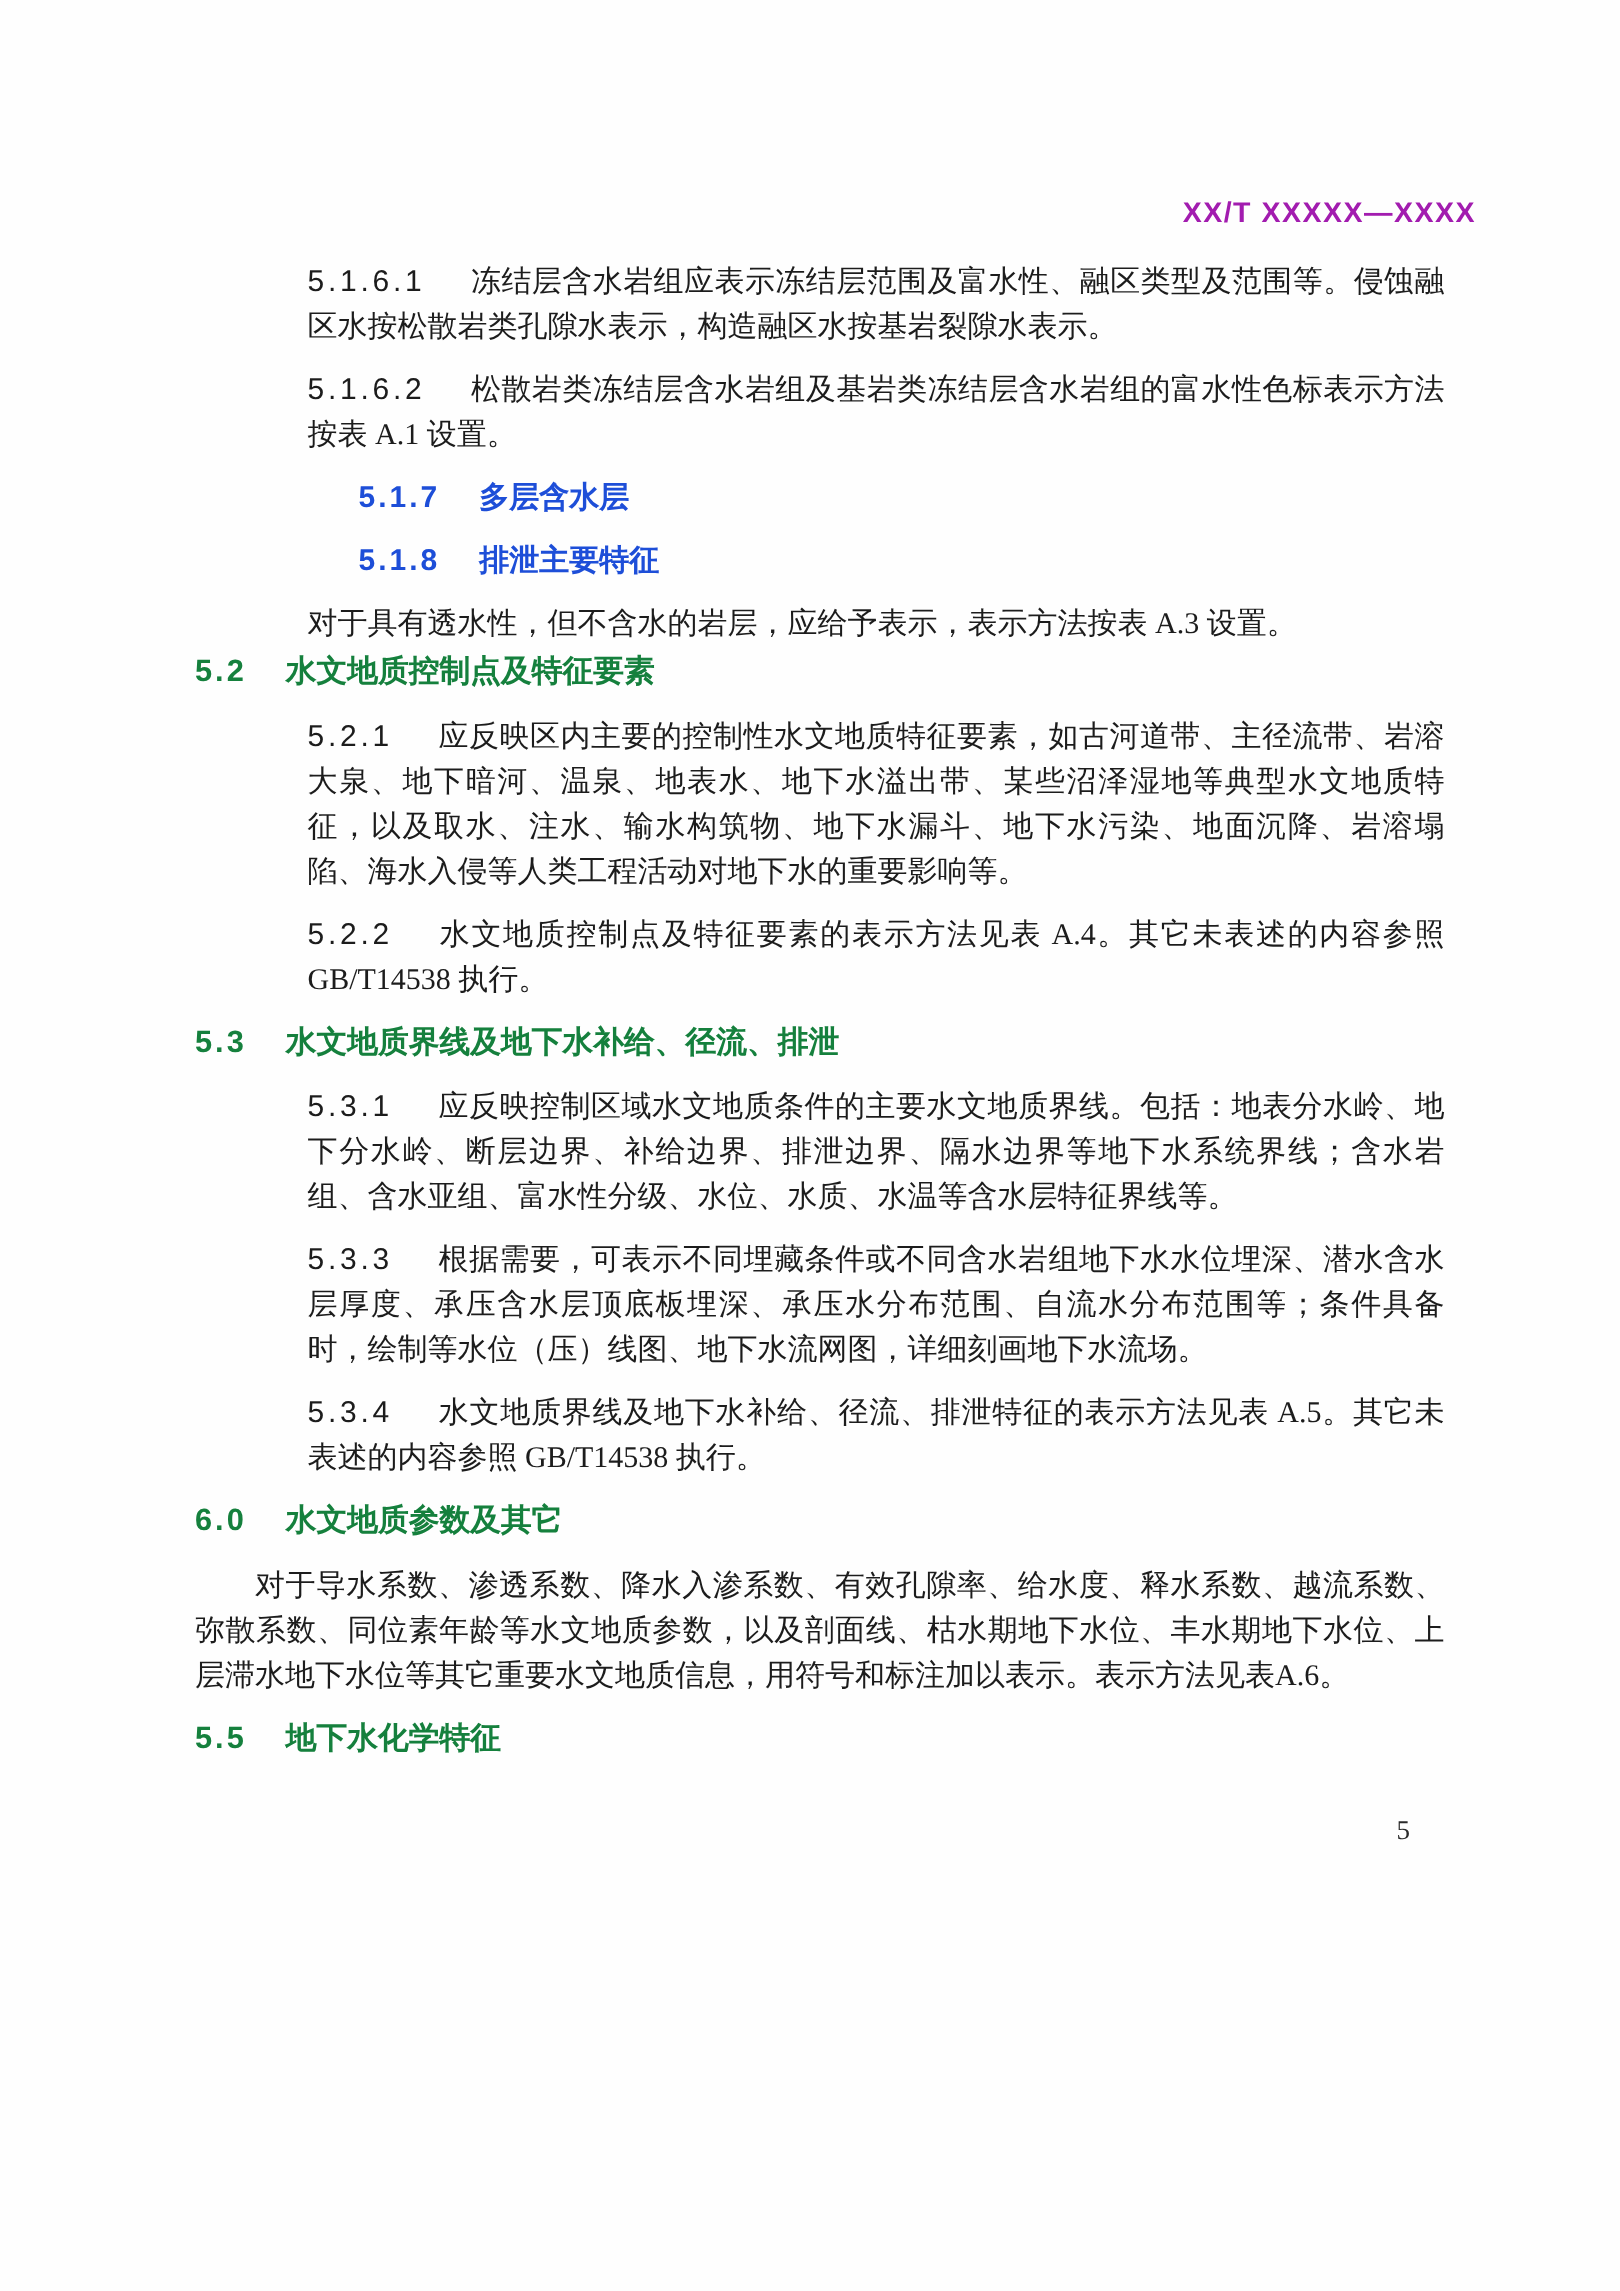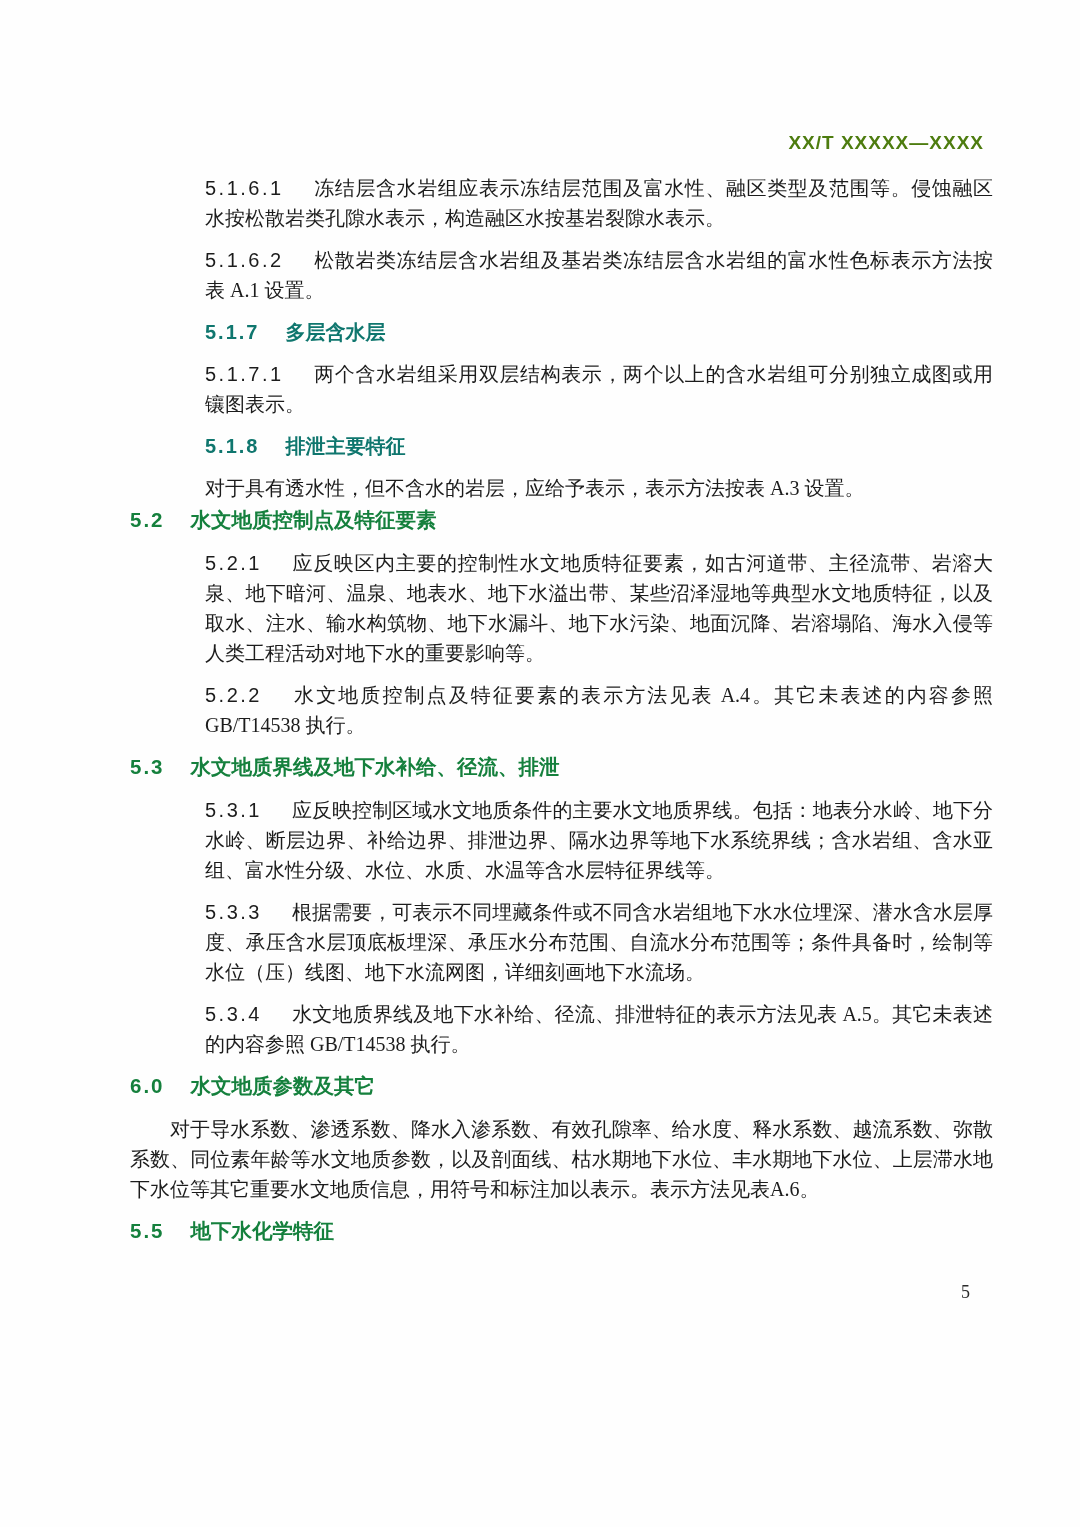--- a/index.html
+++ b/index.html
@@ -17,28 +17,28 @@
   }
 
   .doc-header {
     padding-top: 130px;
     padding-right: 96px;
     text-align: right;
     font-family: "Liberation Sans", "DejaVu Sans", sans-serif;
     font-size: 19px;
     font-weight: 600;
     letter-spacing: 1px;
-    color: #4d7c0f;
+    color: #a21caf;
     line-height: 26px;
   }
 
   .doc-body {
     margin-top: 17px;
     padding-left: 130px;
-    padding-right: 87px; 
+    padding-right: 117px; 
     font-size: 20px;
     line-height: 30px;
     text-align: justify;
   }
 
   
   .clause-para {
     margin-left: 75px;   
     margin-bottom: 12px;
   }
@@ -51,26 +51,26 @@
 
   
   .flush-para {
     margin-left: 0;
     text-indent: 2em;
     margin-bottom: 12px;
   }
 
   
   .heading-l3 {
-    margin-left: 75px;
+    margin-left: 109px;
     margin-bottom: 12px;
     font-family: "Liberation Sans", "DejaVu Sans", sans-serif;
     font-weight: 700;
     font-size: 20px;
-    color: #0f766e;
+    color: #1d4ed8;
   }
 
   
   .heading-l2 {
     margin-left: 0;
     margin-top: 2px;
     margin-bottom: 13px;
     font-family: "Liberation Sans", "DejaVu Sans", sans-serif;
     font-weight: 700;
     font-size: 20.5px;
@@ -108,21 +108,20 @@
   </div>
 
   <div class="doc-body">
 
     <p class="clause-para"><span class="clause-num">5.1.6.1</span><span>冻结层含水岩组应表示冻结层范围及富水性、融区类型及范围等。侵蚀融区水按松散岩类孔隙水表示，构造融区水按基岩裂隙水表示。</span></p>
 
     <p class="clause-para"><span class="clause-num">5.1.6.2</span><span>松散岩类冻结层含水岩组及基岩类冻结层含水岩组的富水性色标表示方法按表 A.1 设置。</span></p>
 
     <p class="heading-l3"><span class="clause-num">5.1.7</span><span>多层含水层</span></p>
 
-    <p class="clause-para"><span class="clause-num">5.1.7.1</span><span>两个含水岩组采用双层结构表示，两个以上的含水岩组可分别独立成图或用镶图表示。</span></p>
 
 
     <p class="heading-l3"><span class="clause-num">5.1.8</span><span>排泄主要特征</span></p>
 
     <p class="indent-para"><span>对于具有透水性，但不含水的岩层，应给予表示，表示方法按表 A.3 设置。</span></p>
 
     <p class="heading-l2"><span class="clause-num">5.2</span><span>水文地质控制点及特征要素</span></p>
 
     <p class="clause-para"><span class="clause-num">5.2.1</span><span>应反映区内主要的控制性水文地质特征要素，如古河道带、主径流带、岩溶大泉、地下暗河、温泉、地表水、地下水溢出带、某些沼泽湿地等典型水文地质特征，以及取水、注水、输水构筑物、地下水漏斗、地下水污染、地面沉降、岩溶塌陷、海水入侵等人类工程活动对地下水的重要影响等。</span></p>
 

